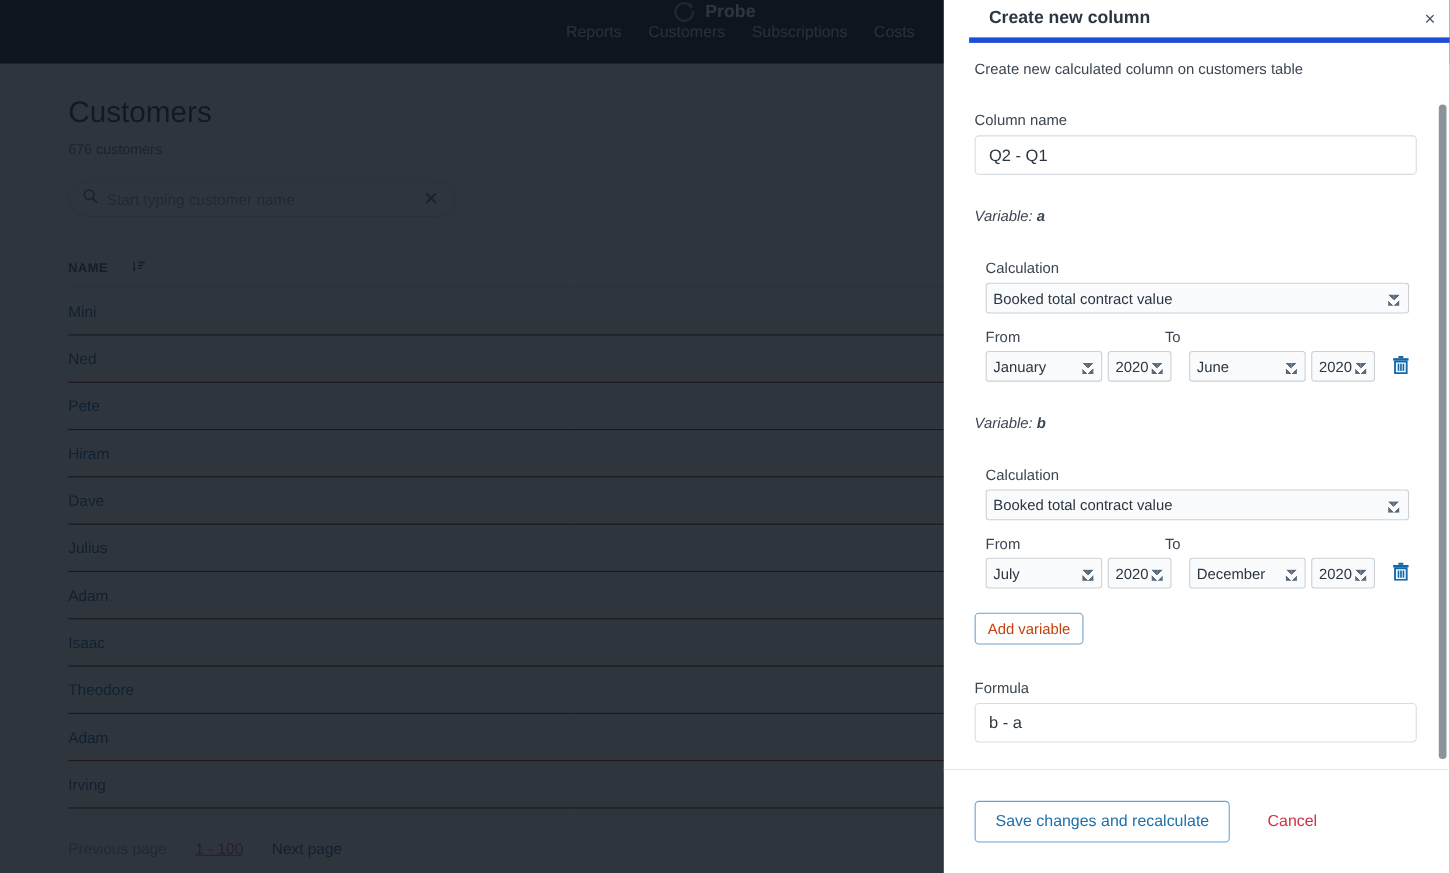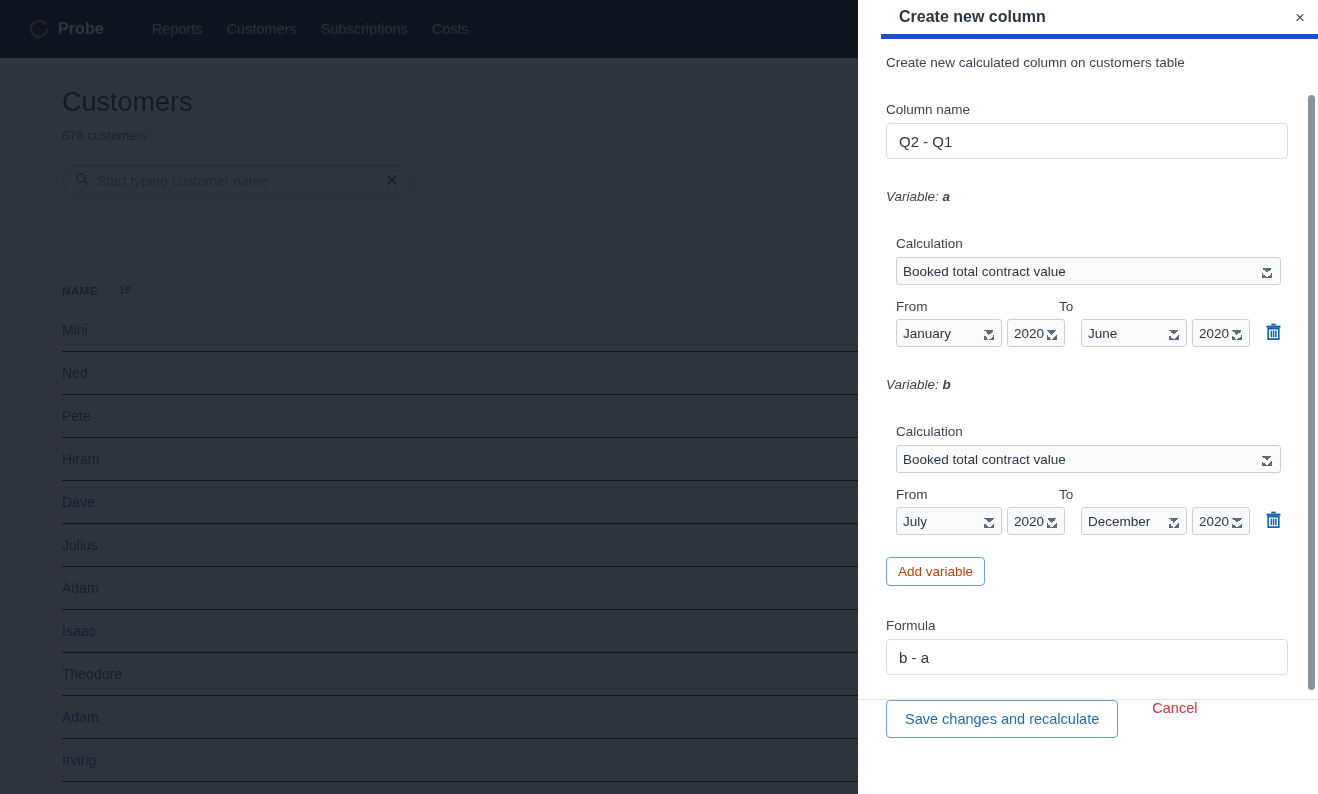--- a/index.html
+++ b/index.html
@@ -26,20 +26,21 @@
     background: #ffffff;
   }
 
   .navbar {
     height: 58px;
     background: #19212b;
     display: flex;
     align-items: center;
     padding-left: 28px;
     gap: 0;
+    flex-direction: column;
   }
 
   .brand {
     display: flex;
     align-items: center;
     gap: 8px;
     margin-right: 48px;
   }
   .brand-logo {
     width: 22px;
@@ -126,21 +127,21 @@
     font-size: 11.5px;
     letter-spacing: .6px;
     color: #4a5663;
     font-weight: bold;
     padding: 0 0 10px 0;
     border-bottom: 1px solid #e2e5e8;
     text-transform: uppercase;
   }
   .th-name { text-align: left; }
   .th-rev  { text-align: right; }
-  .th-inner { display: inline-flex; align-items: center; gap: 22px; cursor: pointer; margin-top: 48px; }
+  .th-inner { display: inline-flex; align-items: center; gap: 22px; cursor: pointer; }
   .sort-icon { display: inline-block; }
 
   .tbl tbody td {
     padding: 13px 0;
     border-bottom: 1px solid #7f1d1d;
     font-size: 14px;
   }
   .cell-name { text-align: left; }
   .cell-name a { color: #2c6ea8; text-decoration: none; cursor: pointer; }
   .cell-rev  { text-align: right; color: #3b4652; }
@@ -343,21 +344,21 @@
     cursor: pointer;
     font-family: "Liberation Sans", sans-serif;
   }
 
   .formula-block { margin-top: 16px; }
 
   .panel-foot {
     flex: 0 0 auto;
     height: 94px;
     display: flex;
-    align-items: flex-start;
+    align-items: center;
     padding-left: 28px;
     gap: 34px;
   }
   .btn-save {
     height: 38px;
     padding: 0 18px;
     border: 1px solid #6ba3cf;
     border-radius: 4px;
     background: #fff;
     color: #1f6fab;

